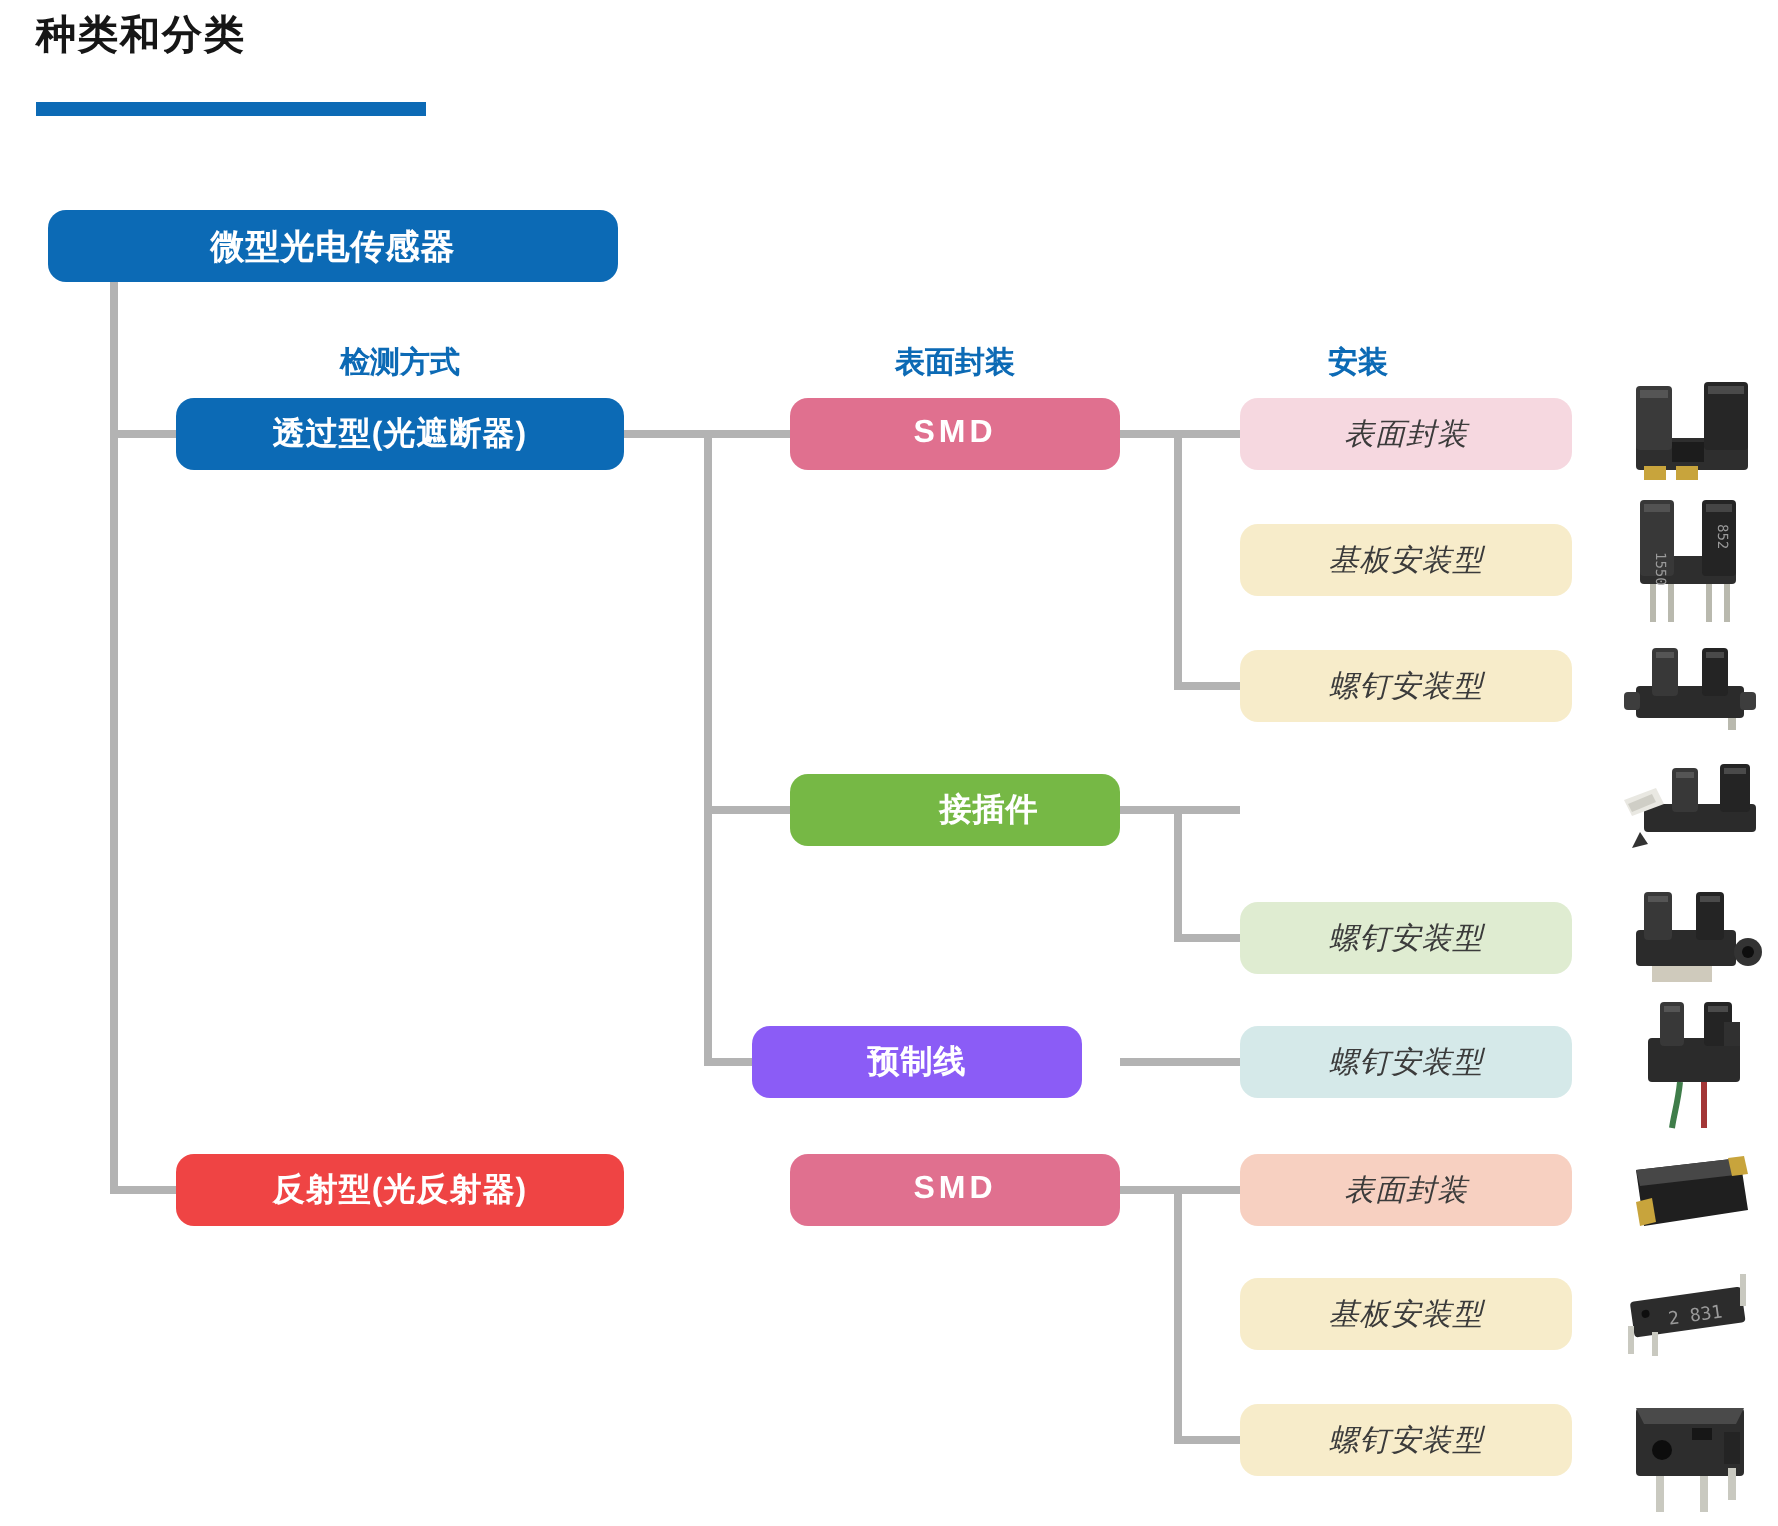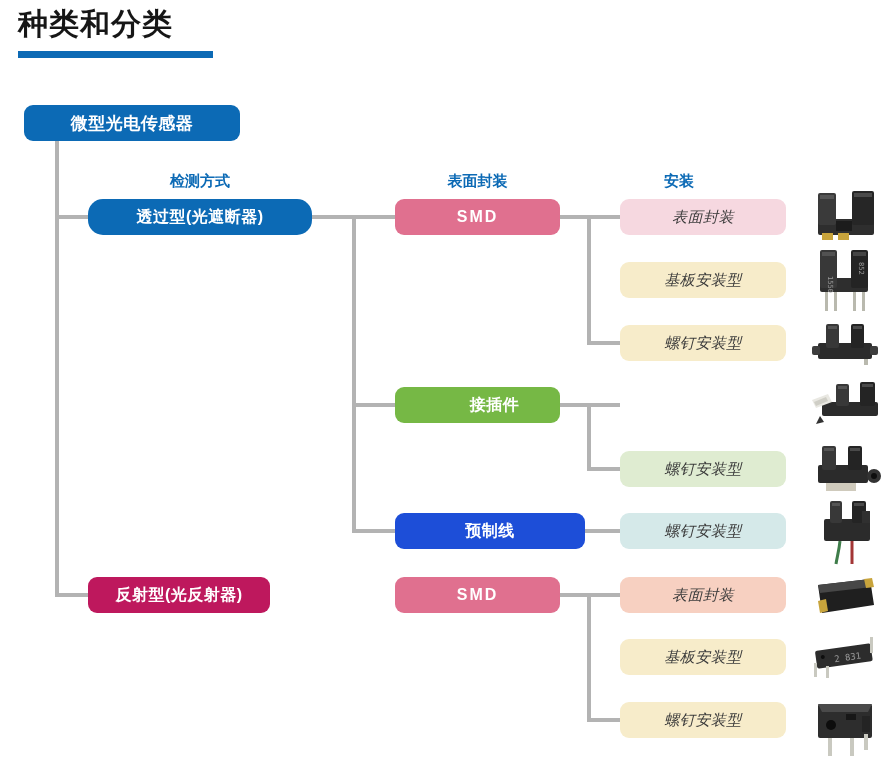--- a/index.html
+++ b/index.html
@@ -3,21 +3,21 @@
 <meta charset="utf-8">
 <style>
   * { margin:0; padding:0; box-sizing:border-box; }
   html,body { background:#ffffff; }
   body { font-family:"Liberation Sans","DejaVu Sans",sans-serif; }
   .canvas {
     position:relative; width:889px; height:763px; background:#ffffff; overflow:hidden;
   }
   .page-title {
     position:absolute; left:18px; top:4px;
-    font-size:30px; font-weight:900; color:#161616; letter-spacing:1px;
+    font-size:20px; font-weight:900; color:#161616; letter-spacing:1px;
   }
   .title-underline {
     position:absolute; left:18px; top:51px; width:195px; height:7px;
     background:#0c6ab5;
   }
   .node {
     position:absolute; height:36px; border-radius:9px;
     display:flex; align-items:center; justify-content:center;
     font-size:16px; letter-spacing:0.5px;
   }
@@ -56,28 +56,28 @@
   <div class="line v" style="left:587px;top:215px;height:130px;"></div>
   <div class="line h" style="left:587px;top:341px;width:33px;"></div>
   <div class="line h" style="left:560px;top:403px;width:60px;"></div>
   <div class="line v" style="left:587px;top:403px;height:68px;"></div>
   <div class="line h" style="left:587px;top:467px;width:33px;"></div>
   <div class="line h" style="left:560px;top:529px;width:60px;"></div>
   <div class="line h" style="left:560px;top:593px;width:60px;"></div>
   <div class="line v" style="left:587px;top:593px;height:129px;"></div>
   <div class="line h" style="left:587px;top:718px;width:33px;"></div>
 
-  <div class="node dark" style="left: 24px; top: 105px; width: 216px; font-size: 17px; background-color: rgb(12, 106, 181);">微型光电传感器</div>
+  <div class="node dark" style="left: 24px; top: 105px; width: 285px; font-size: 17px; background-color: rgb(12, 106, 181);">微型光电传感器</div>
 
-  <div class="node dark" style="left: 88px; top: 199px; width: 224px; background-color: rgb(12, 106, 181); border-radius: 15px;">透过型(光遮断器)</div>
-  <div class="node dark" style="left: 88px; top: 577px; width: 182px; background-color: #be185d;">反射型(光反射器)</div>
+  <div class="node dark" style="left: 88px; top: 199px; width: 224px; background-color: rgb(12, 106, 181);">透过型(光遮断器)</div>
+  <div class="node dark" style="left: 88px; top: 577px; width: 224px; background-color: #ef4444;">反射型(光反射器)</div>
 
   <div class="node dark" style="left: 395px; top: 199px; width: 165px; letter-spacing: 2px; background-color: rgb(224, 112, 143);">SMD</div>
   <div class="node dark" style="left: 395px; top: 387px; width: 165px; background-color: rgb(118, 184, 69); padding-left: 34px;">接插件</div>
-  <div class="node dark" style="left: 395px; top: 513px; width: 190px; background-color: #1d4ed8;">预制线</div>
+  <div class="node dark" style="left: 376px; top: 513px; width: 165px; background-color: #8b5cf6;">预制线</div>
   <div class="node dark" style="left: 395px; top: 577px; width: 165px; letter-spacing: 2px; background-color: rgb(224, 112, 143);">SMD</div>
 
   <div class="node light" style="left: 620px; top: 199px; width: 166px; background-color: rgb(246, 216, 224);">表面封装</div>
   <div class="node light" style="left: 620px; top: 262px; width: 166px; background-color: rgb(247, 236, 202);">基板安装型</div>
   <div class="node light" style="left: 620px; top: 325px; width: 166px; background-color: rgb(247, 236, 202);">螺钉安装型</div>
   <div class="node light" style="left: 620px; top: 451px; width: 166px; background-color: rgb(223, 236, 209);">螺钉安装型</div>
   <div class="node light" style="left: 620px; top: 513px; width: 166px; background-color: rgb(213, 233, 233);">螺钉安装型</div>
   <div class="node light" style="left: 620px; top: 577px; width: 166px; background-color: rgb(247, 208, 193);">表面封装</div>
   <div class="node light" style="left: 620px; top: 639px; width: 166px; background-color: rgb(247, 236, 202);">基板安装型</div>
   <div class="node light" style="left: 620px; top: 702px; width: 166px; background-color: rgb(247, 236, 202);">螺钉安装型</div>

